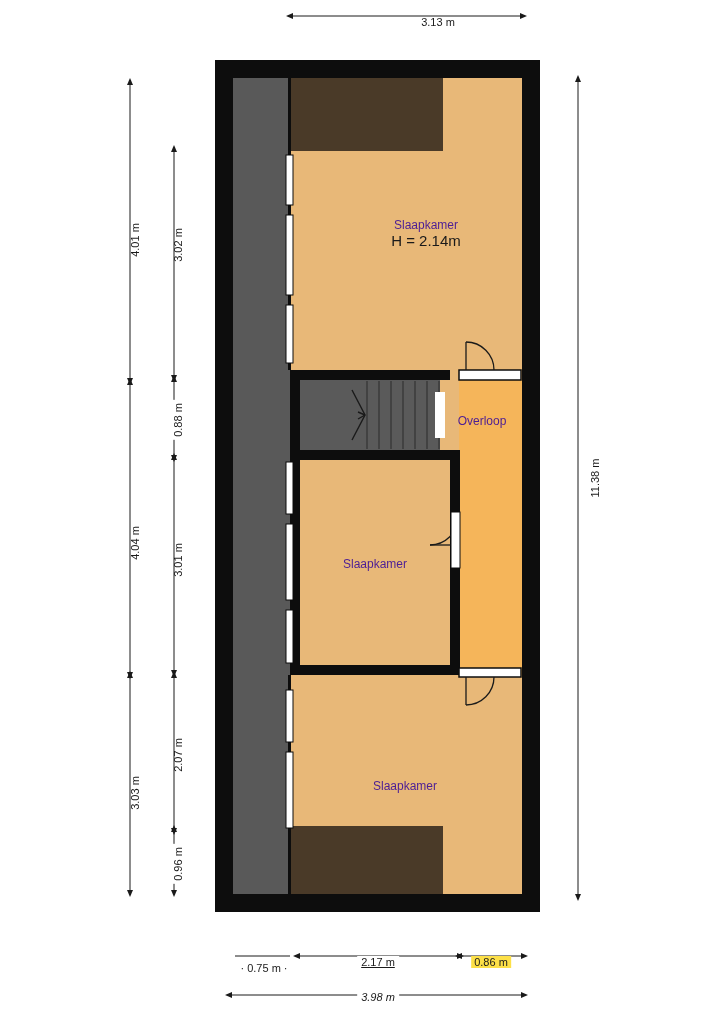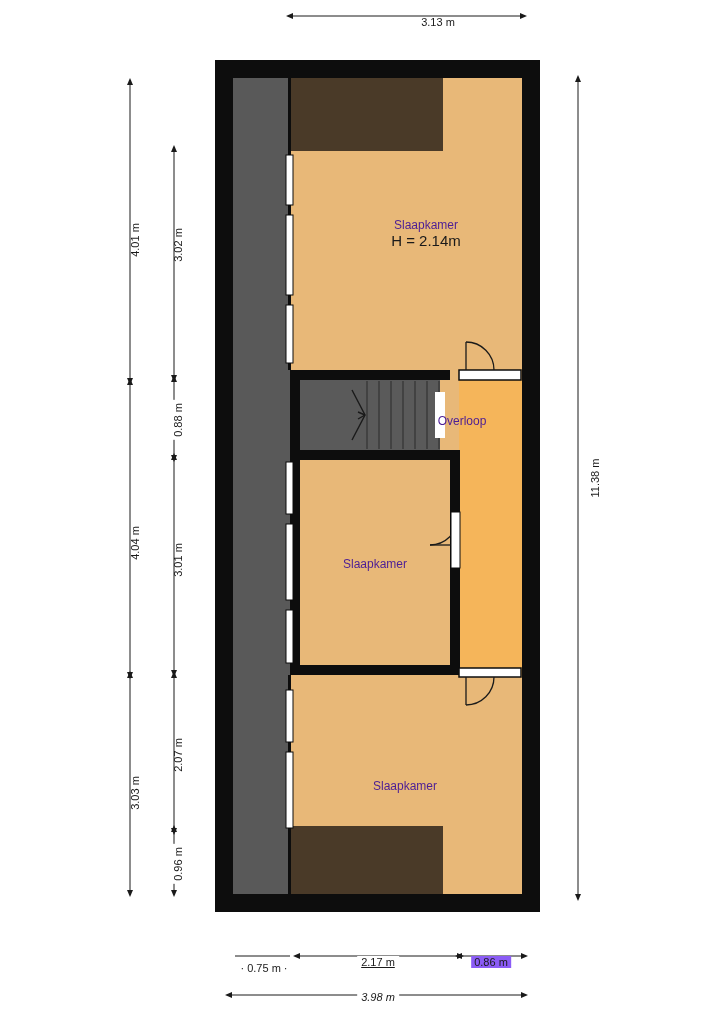--- a/index.html
+++ b/index.html
@@ -157,29 +157,29 @@
     <line x1="235" y1="956" x2="290" y2="956"></line>
     <line x1="300" y1="956" x2="457" y2="956" marker-start="url(#arrow-start)" marker-end="url(#arrow-end)"></line>
     <line x1="462" y1="956" x2="521" y2="956" marker-start="url(#arrow-start)" marker-end="url(#arrow-end)"></line>
 
     <line x1="232" y1="995" x2="521" y2="995" marker-start="url(#arrow-start)" marker-end="url(#arrow-end)"></line>
   </g>
 </svg>
 
 <div class="room-label" style="left:426px; top:225px;">Slaapkamer</div>
 <div class="room-sub" style="left:426px; top:240px;">H = 2.14m</div>
-<div class="room-label" style="left:462px; top:421px;">Overloop</div>
+<div class="room-label" style="left:482px; top:421px;">Overloop</div>
 <div class="room-label" style="left:375px; top:564px;">Slaapkamer</div>
 <div class="room-label" style="left:405px; top:786px;">Slaapkamer</div>
 
 <div class="dim-label" style="left:392px; top:22px; transform:translate(-50%,-50%);margin-left:46px;">3.13 m</div>
 
 <div class="dim-label" style="left:264px; top:968px; transform:translate(-50%,-50%);">· 0.75 m ·</div>
 <div class="dim-label" style="left:378px; top:962px; transform:translate(-50%,-50%); background:#fff; padding:0 4px;text-decoration:underline;">2.17 m</div>
-<div class="dim-label" style="left:491px; top:962px; transform:translate(-50%,-50%); background:#8b5cf6; padding:0 3px;">0.86 m</div>
+<div class="dim-label" style="left:491px; top:962px; transform:translate(-50%,-50%); background:#fde047; padding:0 3px;">0.86 m</div>
 <div class="dim-label" style="left:378px; top:997px; transform:translate(-50%,-50%); background:#fff; padding:0 4px;font-style:italic;">3.98 m</div>
 
 <div class="dim-label vert" style="left:135px; top:240px; transform:translate(-50%,-50%) rotate(-90deg);">4.01 m</div>
 <div class="dim-label vert" style="left:135px; top:543px; transform:translate(-50%,-50%) rotate(-90deg);">4.04 m</div>
 <div class="dim-label vert" style="left:135px; top:793px; transform:translate(-50%,-50%) rotate(-90deg);">3.03 m</div>
 
 <div class="dim-label vert" style="left:178px; top:245px; transform:translate(-50%,-50%) rotate(-90deg);">3.02 m</div>
 <div class="dim-label vert" style="left:178px; top:420px; transform:translate(-50%,-50%) rotate(-90deg); background:#fff; padding:0 3px;">0.88 m</div>
 <div class="dim-label vert" style="left:178px; top:560px; transform:translate(-50%,-50%) rotate(-90deg);">3.01 m</div>
 <div class="dim-label vert" style="left:178px; top:755px; transform:translate(-50%,-50%) rotate(-90deg);">2.07 m</div>

